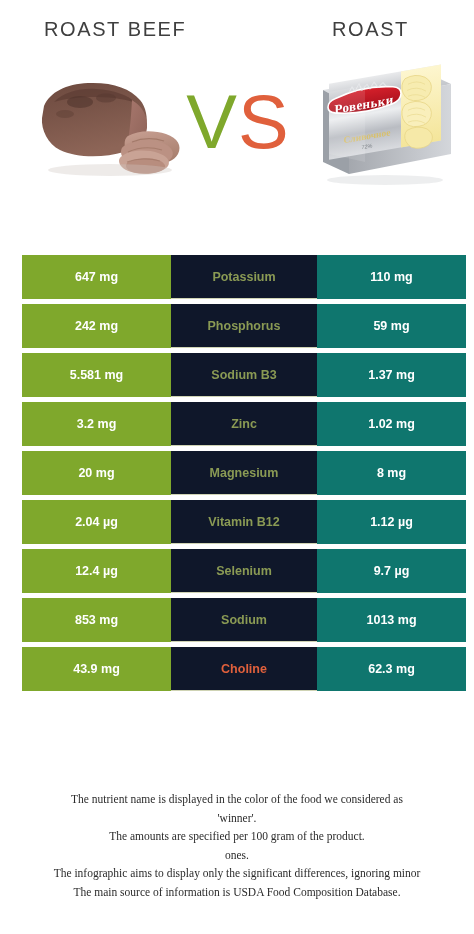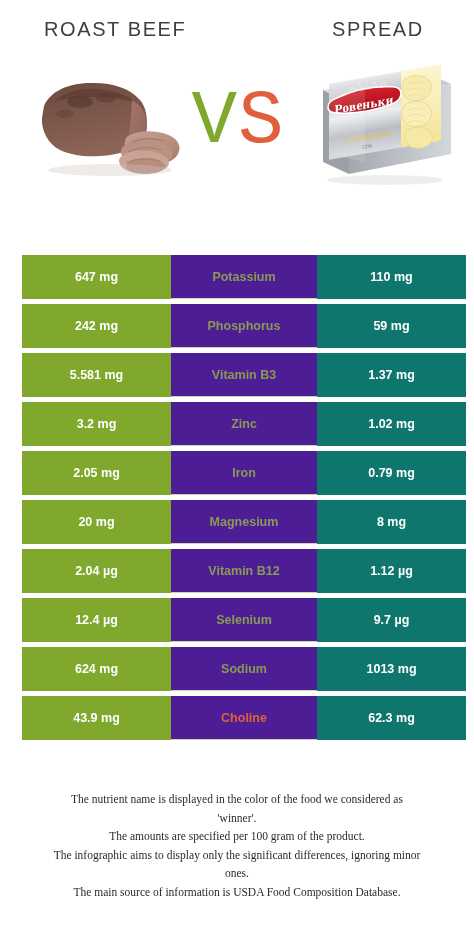--- a/index.html
+++ b/index.html
@@ -67,21 +67,21 @@
     position: absolute;
     left: 186px;
     top: 12px;
     width: 104px;
     height: 96px;
     font-size: 76px;
     font-weight: 300;
     letter-spacing: 1px;
     line-height: 96px;
     text-align: center;
-    font-family: Liberation Mono, monospace;
+    font-family: Liberation Sans, sans-serif;
   }
   .vs-v { color: #7FA82C; }
   .vs-s { color: #E0603C; }
 
   
   .food-left svg, .food-right svg { display: block; }
 
   
   .table {
     position: absolute;
@@ -103,21 +103,21 @@
     font-weight: bold;
     box-sizing: border-box;
   }
   .cell-left {
     width: 149px;
     background: #7FA82C;
     color: #ffffff;
   }
   .cell-mid {
     width: 146px;
-    background: #4c1d95;
+    background: #0f172a;
     border-bottom: 1px solid #cfd3b4;
     color: #8a9a54;
   }
   .row:last-child .cell-mid { border-bottom: 1px solid #cfd3b4; }
   .cell-mid.winner-right { color: #E0603C; }
   .cell-right {
     width: 149px;
     background: #0f766e;
     color: #ffffff;
   }
@@ -138,21 +138,21 @@
   }
   .footer p { margin: 0; }
 </style>
 </head>
 <body>
 
 <div class="infographic">
 
   <div class="header">
     <div class="header-title title-left">ROAST BEEF</div>
-    <div class="header-title title-right">SPREAD</div>
+    <div class="header-title title-right">ROAST</div>
   </div>
 
   <div class="hero">
 
     <div class="food-left">
       <svg width="160" height="118" viewBox="0 0 160 118">
         <defs>
           <linearGradient id="roastBody" x1="0" y1="0" x2="0.3" y2="1">
             <stop offset="0%" stop-color="#6d4a3f"></stop>
             <stop offset="45%" stop-color="#7a5549"></stop>
@@ -279,70 +279,65 @@
     </div>
 
     <div class="row">
       <div class="cell cell-left">242 mg</div>
       <div class="cell cell-mid">Phosphorus</div>
       <div class="cell cell-right">59 mg</div>
     </div>
 
     <div class="row">
       <div class="cell cell-left">5.581 mg</div>
-      <div class="cell cell-mid">Vitamin B3</div>
+      <div class="cell cell-mid">Sodium B3</div>
       <div class="cell cell-right">1.37 mg</div>
     </div>
 
     <div class="row">
       <div class="cell cell-left">3.2 mg</div>
       <div class="cell cell-mid">Zinc</div>
       <div class="cell cell-right">1.02 mg</div>
     </div>
 
-    <div class="row">
-      <div class="cell cell-left">2.05 mg</div>
-      <div class="cell cell-mid">Iron</div>
-      <div class="cell cell-right">0.79 mg</div>
-    </div>
 
     <div class="row">
       <div class="cell cell-left">20 mg</div>
       <div class="cell cell-mid">Magnesium</div>
       <div class="cell cell-right">8 mg</div>
     </div>
 
     <div class="row">
       <div class="cell cell-left">2.04 µg</div>
       <div class="cell cell-mid">Vitamin B12</div>
       <div class="cell cell-right">1.12 µg</div>
     </div>
 
     <div class="row">
       <div class="cell cell-left">12.4 µg</div>
       <div class="cell cell-mid">Selenium</div>
       <div class="cell cell-right">9.7 µg</div>
     </div>
 
     <div class="row">
-      <div class="cell cell-left">624 mg</div>
+      <div class="cell cell-left">853 mg</div>
       <div class="cell cell-mid">Sodium</div>
       <div class="cell cell-right">1013 mg</div>
     </div>
 
     <div class="row">
       <div class="cell cell-left">43.9 mg</div>
       <div class="cell cell-mid winner-right">Choline</div>
       <div class="cell cell-right">62.3 mg</div>
     </div>
 
   </div>
 
   <div class="footer">
     <p>The nutrient name is displayed in the color of the food we considered as</p>
     <p>'winner'.</p>
     <p>The amounts are specified per 100 gram of the product.</p>
+    <p>ones.</p>
     <p>The infographic aims to display only the significant differences, ignoring minor</p>
-    <p>ones.</p>
     <p>The main source of information is USDA Food Composition Database.</p>
   </div>
 
 </div>
 
 </body></html>

